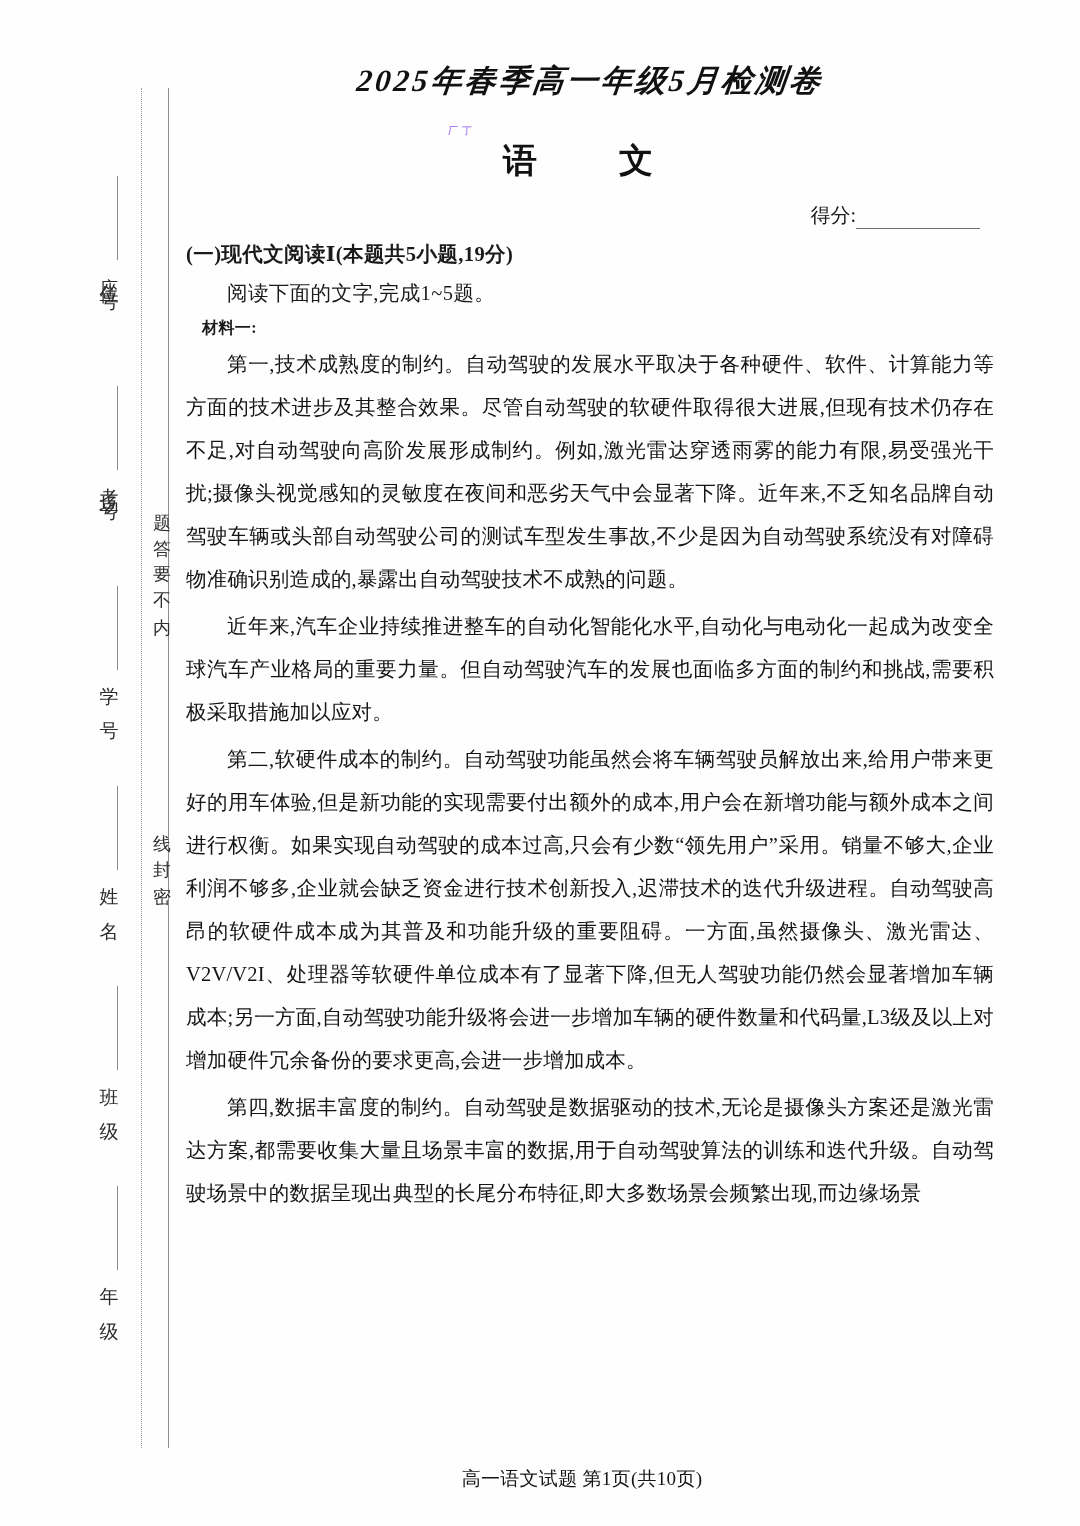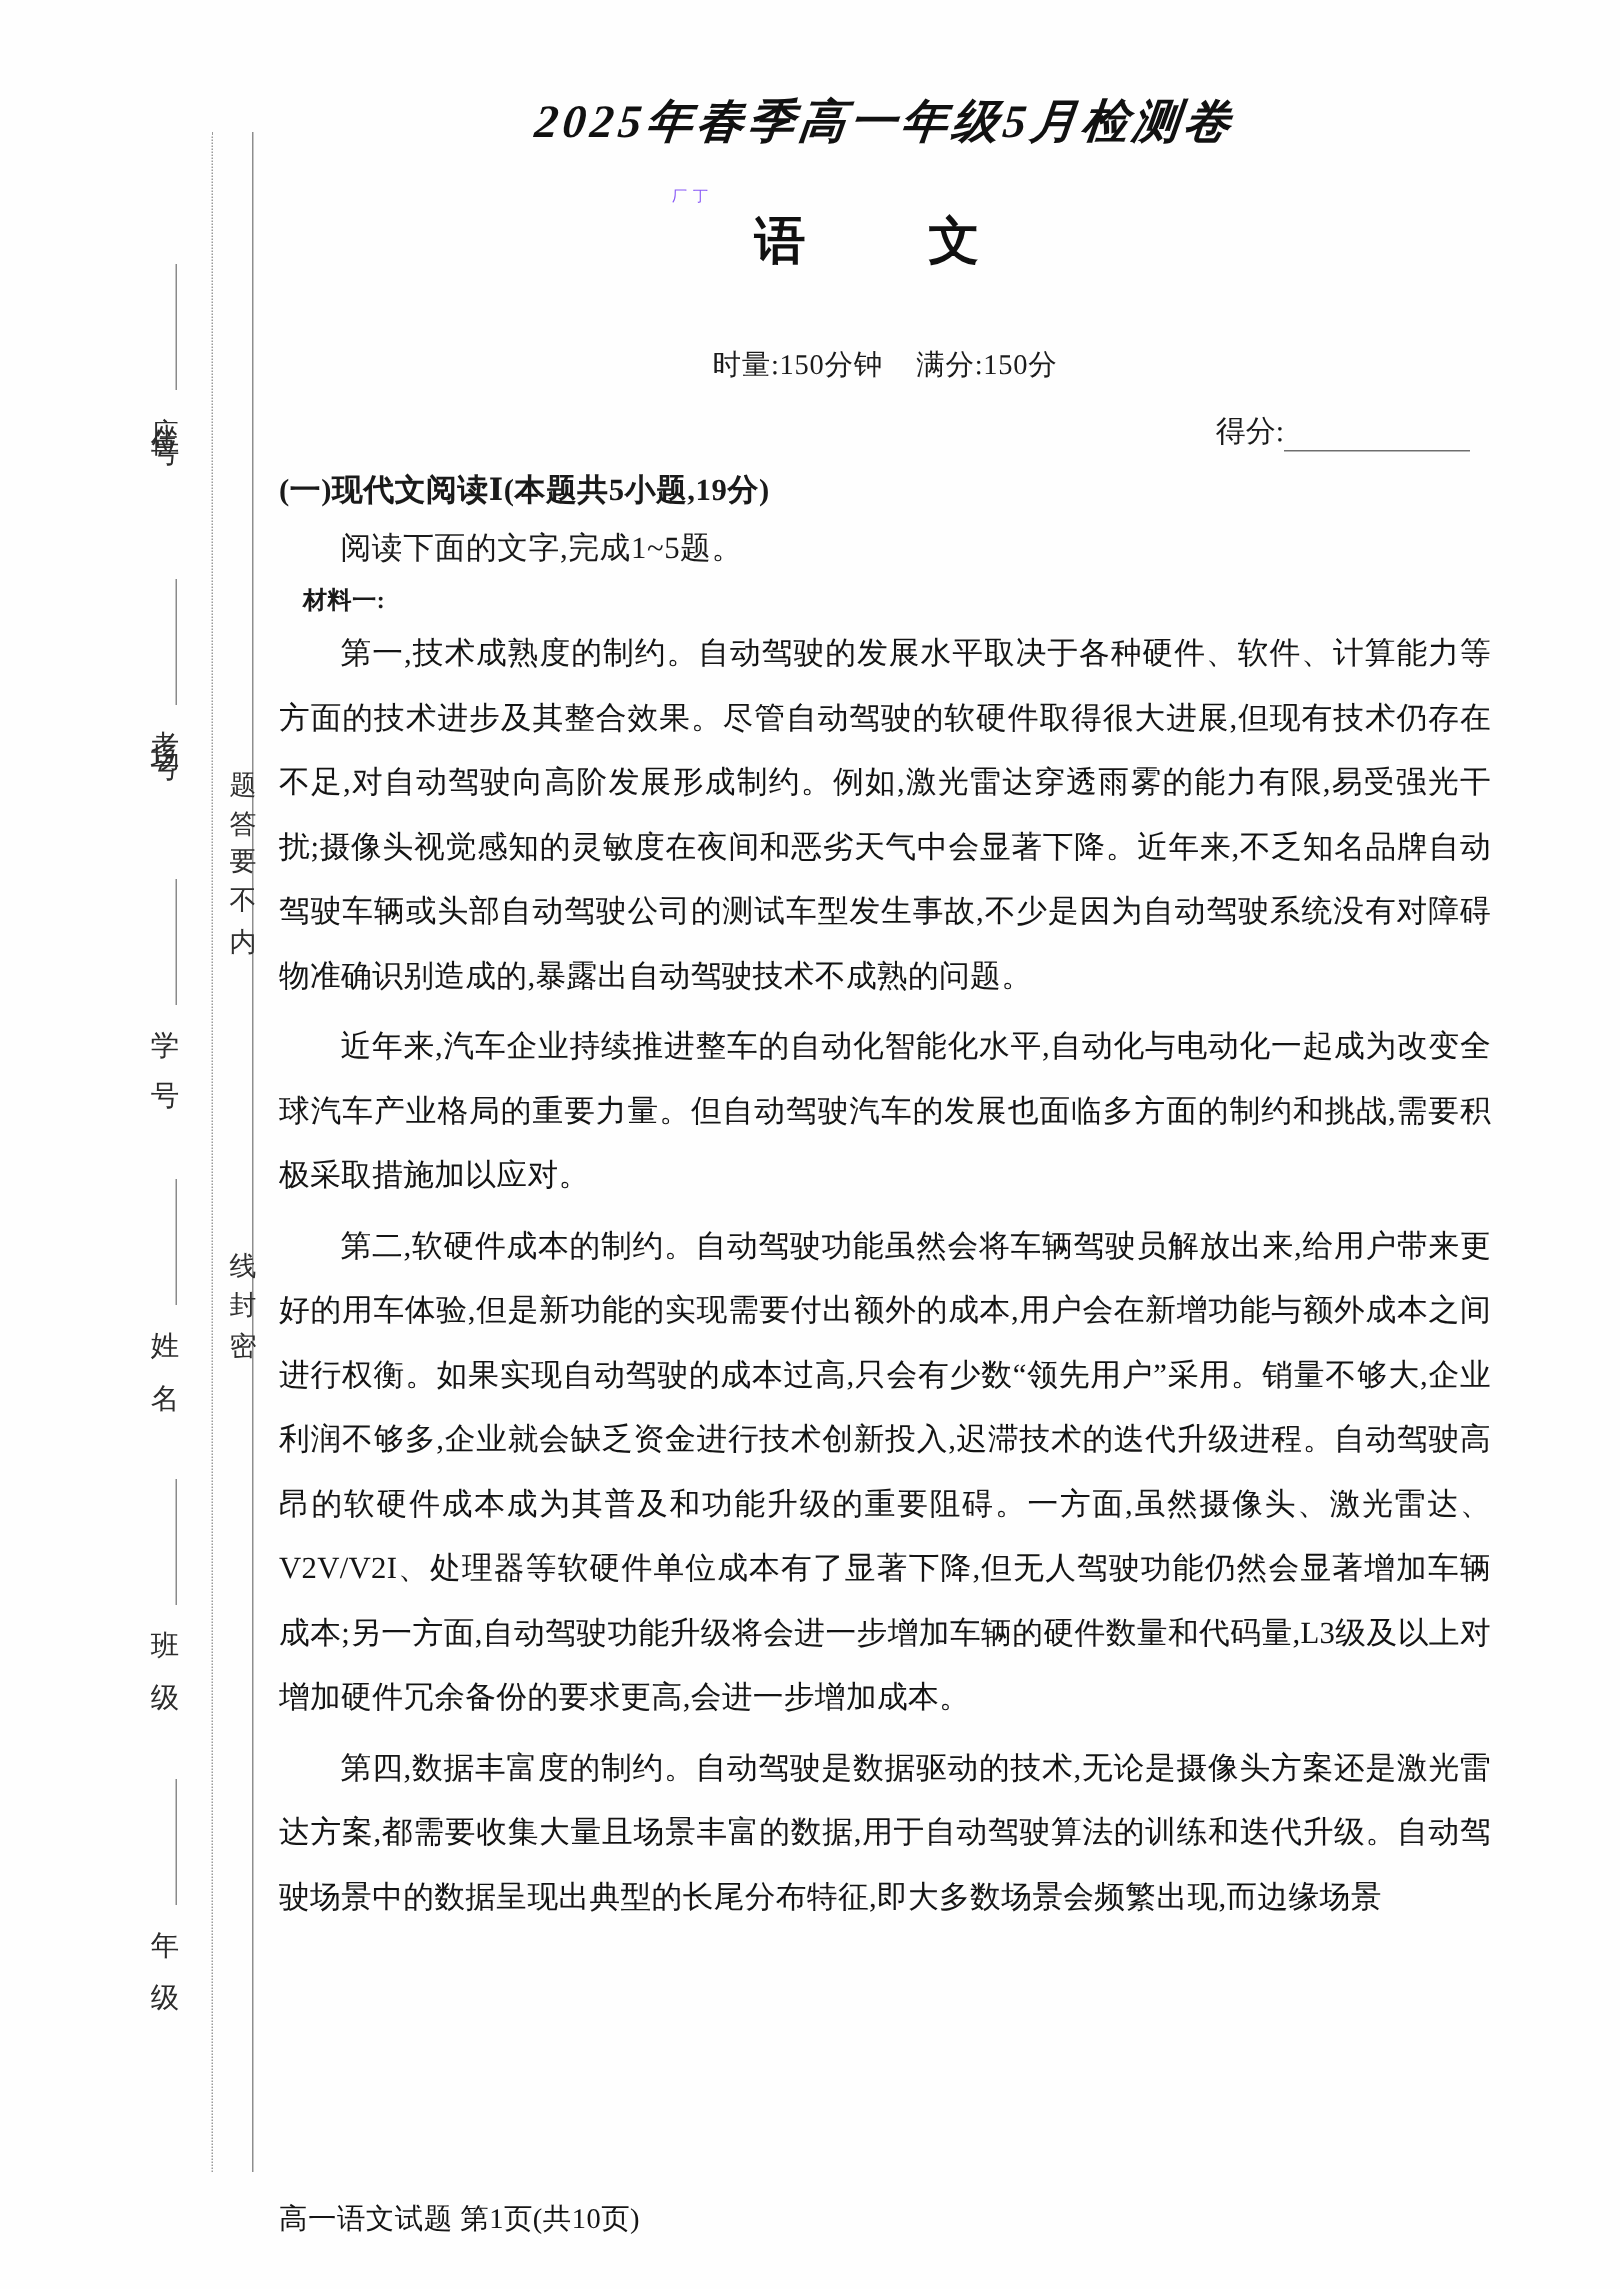--- a/index.html
+++ b/index.html
@@ -160,21 +160,21 @@
     text-justify: inter-ideograph;
     letter-spacing: 0.2px;
     color: #141414;
   }
 
   .footer {
     position: absolute;
     left: 0;
     right: 16px;
     bottom: 34px;
-    text-align: left;
+    text-align: center;
     font-size: 19px;
     color: #141414;
     letter-spacing: 0.3px;
   }
 
   
   .speck {
     position: absolute;
     left: 262px;
     top: 124px;
@@ -228,23 +228,20 @@
   </div>
 
   <div id="paper">
 
     <div class="speck">厂丁</div>
 
     <h1 class="doc-title">2025年春季高一年级5月检测卷</h1>
 
     <div class="subject">语　文</div>
 
-    <div class="timing">
-      <span>时量:150分钟</span><span class="gap"></span><span>满分:150分</span>
-    </div>
 
     <div class="score-row">
       <span>得分:</span><span class="blank"></span>
     </div>
 
 
     <div class="sub-head">(一)现代文阅读Ⅰ(本题共5小题,19分)</div>
 
     <div class="instruction">阅读下面的文字,完成1~5题。</div>
 

